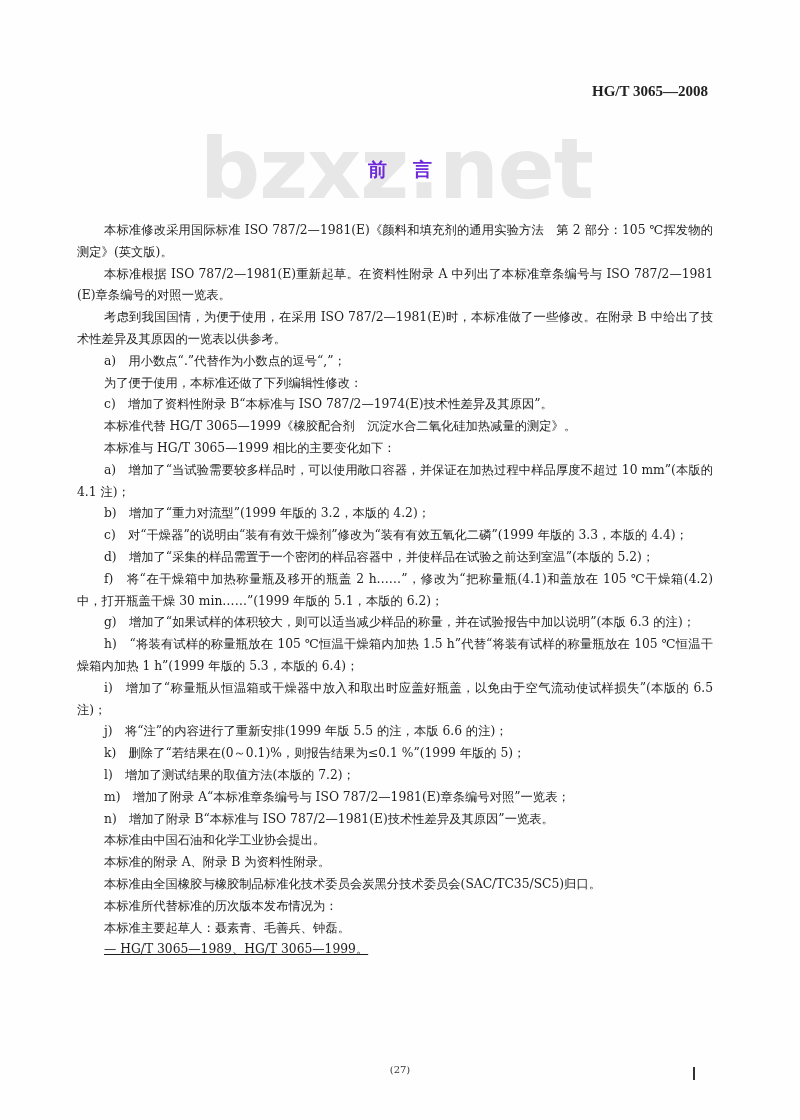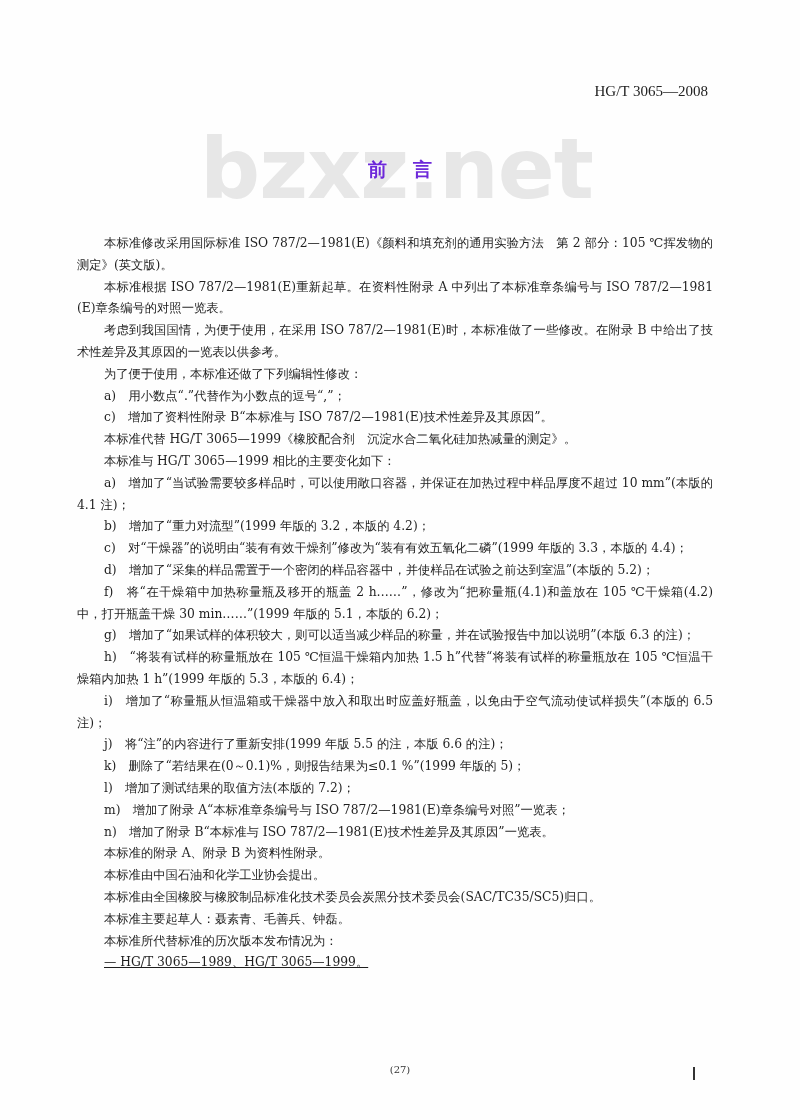--- a/index.html
+++ b/index.html
@@ -4,66 +4,66 @@
 <style>
   html, body { margin: 0; padding: 0; background: #ffffff; }
   body { width: 800px; height: 1120px; position: relative; overflow: hidden;
          font-family: "DejaVu Serif", "Liberation Serif", serif; color: #1e1e1e; }
   .page { position: absolute; left: 0; top: 0; width: 800px; height: 1120px; background: #fefefe; }
   .watermark { position: absolute; left: 200px; top: 124px; width: 360px; height: 90px;
                font-family: "DejaVu Sans", "Liberation Sans", sans-serif; font-weight: bold;
                font-size: 84px; line-height: 90px; letter-spacing: -1px; color: #e7e7e7;
                text-align: center; z-index: 0; user-select: none; }
   .std-code { position: absolute; right: 92px; top: 83px; font-family: "Liberation Serif", serif;
-              font-weight: normal; font-size: 15px; letter-spacing: 0px; color: #222; z-index: 2; }
+              font-weight: bold; font-size: 15px; letter-spacing: 0px; color: #222; z-index: 2; }
   .title { position: absolute; left: 0; width: 800px; top: 157px; text-align: center;
            font-family: "DejaVu Sans", sans-serif; font-weight: bold; font-size: 19px;
            letter-spacing: 26px; color: #6d28d9; z-index: 2; padding-left: 26px; box-sizing: border-box; }
   .body { position: absolute; left: 77px; top: 220px; width: 636px; z-index: 2;
-          font-size: 12.3px; line-height: 21.8px; margin-top: 13px; }
+          font-size: 12.3px; line-height: 21.8px; }
   .p { margin: 0; text-indent: 27px; text-align: justify; word-break: break-all; }
   .p.item { text-indent: 27px; }
   .p.dash { text-indent: 0; padding-left: 27px; text-decoration: underline; }
   .pageno { position: absolute; left: 0; width: 800px; top: 1064px; text-align: center;
             font-size: 10px; color: #333; z-index: 2; }
   .edge-bar { position: absolute; left: 693px; top: 1067px; width: 2px; height: 13px; background: #333; }
 </style>
 </head>
 <body>
 
 <div class="page">
   <div class="watermark">bzxz.net</div>
   <div class="std-code">HG/T 3065—2008</div>
   <div class="title">前言</div>
 
   <div class="body">
     <p class="p">本标准修改采用国际标准 ISO 787/2—1981(E)《颜料和填充剂的通用实验方法　第 2 部分：105 ℃挥发物的测定》(英文版)。</p>
     <p class="p">本标准根据 ISO 787/2—1981(E)重新起草。在资料性附录 A 中列出了本标准章条编号与 ISO 787/2—1981(E)章条编号的对照一览表。</p>
     <p class="p">考虑到我国国情，为便于使用，在采用 ISO 787/2—1981(E)时，本标准做了一些修改。在附录 B 中给出了技术性差异及其原因的一览表以供参考。</p>
+    <p class="p item">a)　用小数点“.”代替作为小数点的逗号“,”；</p>
     <p class="p">为了便于使用，本标准还做了下列编辑性修改：</p>
-    <p class="p item">a)　用小数点“.”代替作为小数点的逗号“,”；</p>
-    <p class="p item">c)　增加了资料性附录 B“本标准与 ISO 787/2—1981(E)技术性差异及其原因”。</p>
+    <p class="p item">c)　增加了资料性附录 B“本标准与 ISO 787/2—1974(E)技术性差异及其原因”。</p>
     <p class="p">本标准代替 HG/T 3065—1999《橡胶配合剂　沉淀水合二氧化硅加热减量的测定》。</p>
     <p class="p">本标准与 HG/T 3065—1999 相比的主要变化如下：</p>
     <p class="p item">a)　增加了“当试验需要较多样品时，可以使用敞口容器，并保证在加热过程中样品厚度不超过 10 mm”(本版的 4.1 注)；</p>
     <p class="p item">b)　增加了“重力对流型”(1999 年版的 3.2，本版的 4.2)；</p>
     <p class="p item">c)　对“干燥器”的说明由“装有有效干燥剂”修改为“装有有效五氧化二磷”(1999 年版的 3.3，本版的 4.4)；</p>
     <p class="p item">d)　增加了“采集的样品需置于一个密闭的样品容器中，并使样品在试验之前达到室温”(本版的 5.2)；</p>
     <p class="p item">f)　将“在干燥箱中加热称量瓶及移开的瓶盖 2 h……”，修改为“把称量瓶(4.1)和盖放在 105 ℃干燥箱(4.2)中，打开瓶盖干燥 30 min……”(1999 年版的 5.1，本版的 6.2)；</p>
     <p class="p item">g)　增加了“如果试样的体积较大，则可以适当减少样品的称量，并在试验报告中加以说明”(本版 6.3 的注)；</p>
     <p class="p item">h)　“将装有试样的称量瓶放在 105 ℃恒温干燥箱内加热 1.5 h”代替“将装有试样的称量瓶放在 105 ℃恒温干燥箱内加热 1 h”(1999 年版的 5.3，本版的 6.4)；</p>
     <p class="p item">i)　增加了“称量瓶从恒温箱或干燥器中放入和取出时应盖好瓶盖，以免由于空气流动使试样损失”(本版的 6.5 注)；</p>
     <p class="p item">j)　将“注”的内容进行了重新安排(1999 年版 5.5 的注，本版 6.6 的注)；</p>
     <p class="p item">k)　删除了“若结果在(0～0.1)%，则报告结果为≤0.1 %”(1999 年版的 5)；</p>
     <p class="p item">l)　增加了测试结果的取值方法(本版的 7.2)；</p>
     <p class="p item">m)　增加了附录 A“本标准章条编号与 ISO 787/2—1981(E)章条编号对照”一览表；</p>
     <p class="p item">n)　增加了附录 B“本标准与 ISO 787/2—1981(E)技术性差异及其原因”一览表。</p>
+    <p class="p">本标准由中国石油和化学工业协会提出。</p>
     <p class="p">本标准的附录 A、附录 B 为资料性附录。</p>
-    <p class="p">本标准由中国石油和化学工业协会提出。</p>
     <p class="p">本标准由全国橡胶与橡胶制品标准化技术委员会炭黑分技术委员会(SAC/TC35/SC5)归口。</p>
+    <p class="p">本标准所代替标准的历次版本发布情况为：</p>
     <p class="p">本标准主要起草人：聂素青、毛善兵、钟磊。</p>
-    <p class="p">本标准所代替标准的历次版本发布情况为：</p>
     <p class="p dash">— HG/T 3065—1989、HG/T 3065—1999。</p>
   </div>
 
   <div class="pageno">(27)</div>
   <div class="edge-bar"></div>
 </div>
 
 </body></html>

